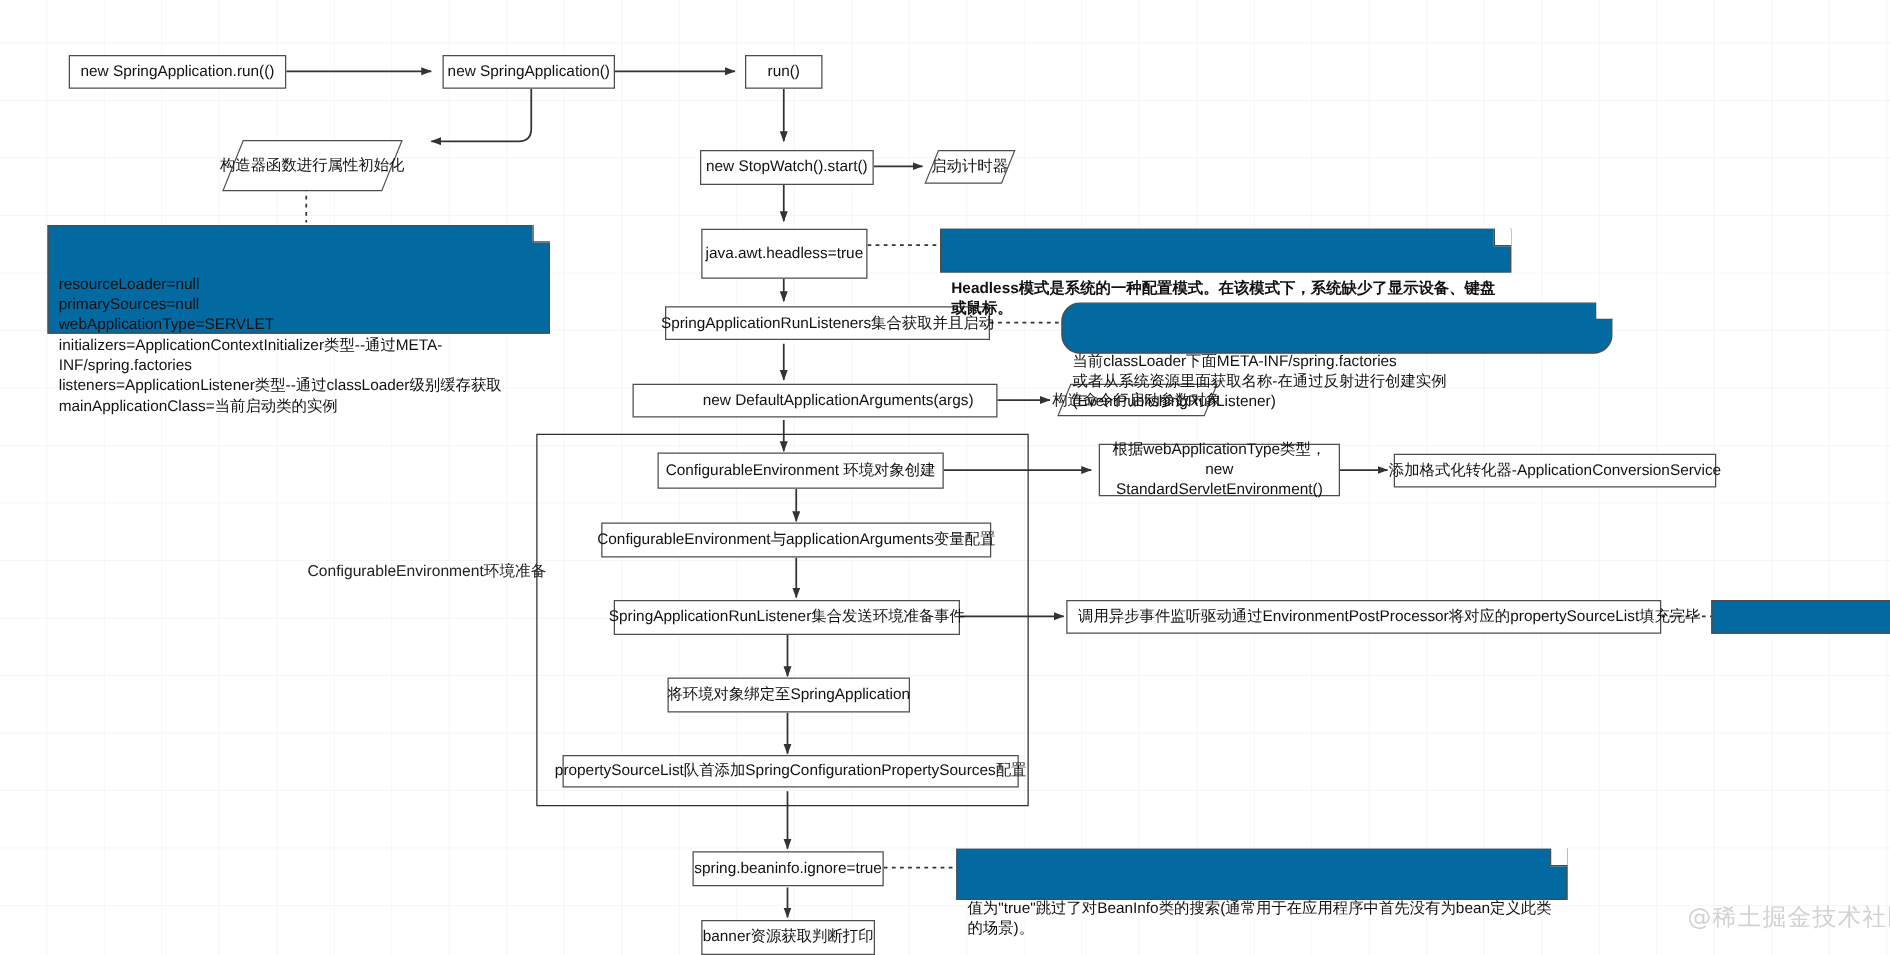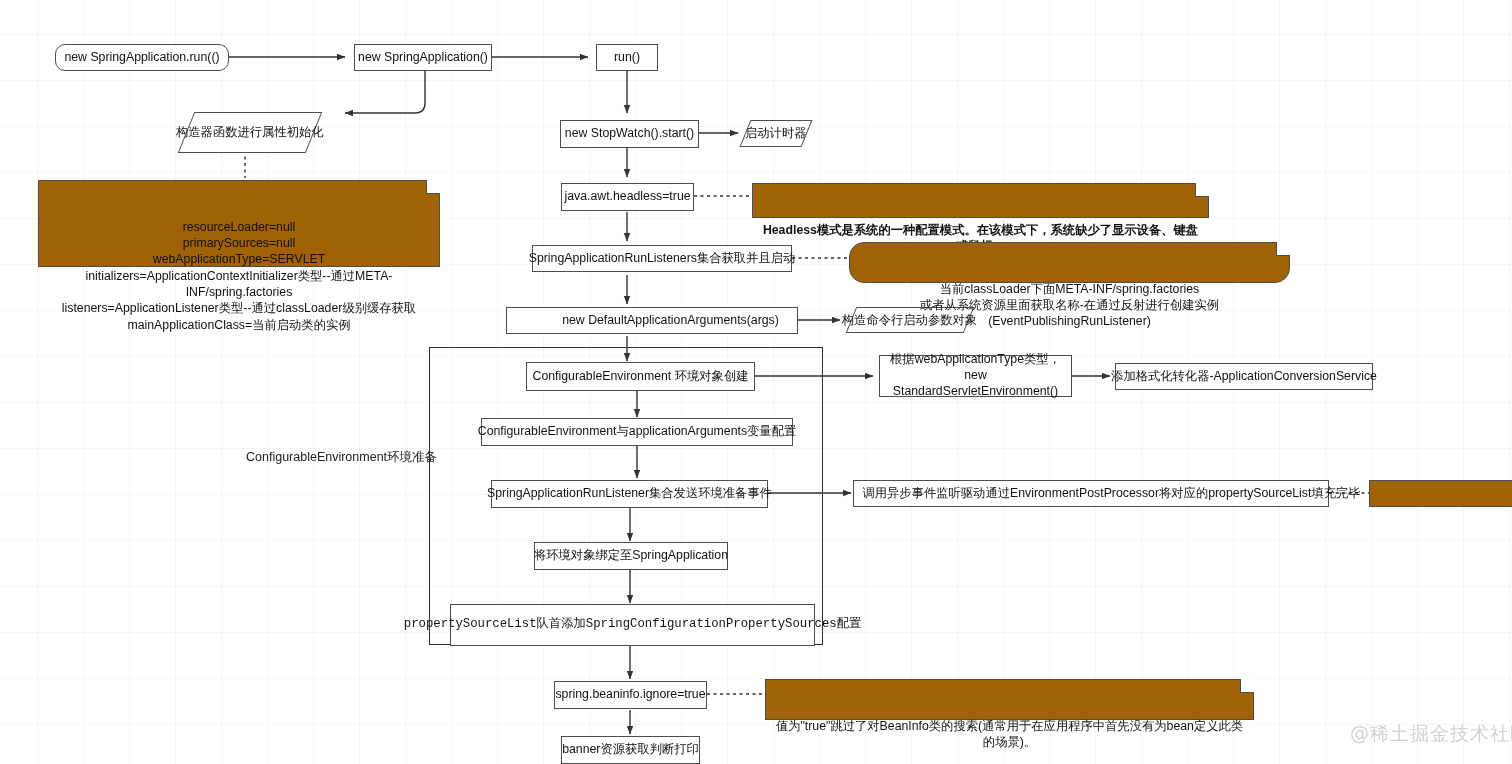--- a/index.html
+++ b/index.html
@@ -49,28 +49,28 @@
     white-space:nowrap;
     transform:skewX(-22deg);
     z-index:3;
   }
   .para > span{transform:skewX(22deg);display:block;}
 
   
   .note{
     position:absolute;
     box-sizing:border-box;
-    background:#a16207;
+    background:#0369a1;
     border:1.3px solid #4d4d4d;
     color:#111111;
     font-size:12.3px;
     line-height:1.33;
     padding:5px 8px;
     z-index:3;
-    text-align:center;
+    text-align:left;
     white-space:pre-line;
   }
   .note .fold{
     position:absolute;top:-1px;right:-1px;
     width:13px;height:13px;
     background:#ffffff;
     border-left:1.3px solid #4d4d4d;
     border-bottom:1.3px solid #4d4d4d;
     transform:none;
   }
@@ -165,43 +165,43 @@
 
     <line x1="707" y1="694" x2="765" y2="694" stroke-dasharray="3,3.5"></line>
 
     <line x1="630" y1="710" x2="630" y2="734" marker-end="url(#arw)"></line>
   </g>
 </svg>
 
 <div class="group" style="left:429px;top:347px;width:394px;height:298px;"></div>
 <div class="group-label" style="left:246px;top:449px;">ConfigurableEnvironment环境准备</div>
 
-<div class="node" style="left:55px;top:44px;width:174px;height:27px;border-radius:10px;">new SpringApplication.run(()</div>
+<div class="node" style="left:55px;top:44px;width:174px;height:27px;">new SpringApplication.run(()</div>
 
 <div class="node" style="left:354px;top:44px;width:138px;height:27px;">new SpringApplication()</div>
 
 <div class="node" style="left:596px;top:44px;width:62px;height:27px;">run()</div>
 
 <div class="node" style="left:560px;top:120px;width:139px;height:28px;">new StopWatch().start()</div>
 
-<div class="node" style="left:561px;top:183px;width:133px;height:28px;">java.awt.headless=true</div>
+<div class="node" style="left:561px;top:183px;width:133px;height:40px;">java.awt.headless=true</div>
 
 <div class="node" style="left:532px;top:245px;width:260px;height:27px;">SpringApplicationRunListeners集合获取并且启动</div>
 
 <div class="node" style="left:506px;top:307px;width:292px;height:27px;padding-left:44px;">new DefaultApplicationArguments(args)</div>
 
 <div class="node" style="left:526px;top:362px;width:229px;height:29px;">ConfigurableEnvironment 环境对象创建</div>
 
 <div class="node" style="left:481px;top:418px;width:312px;height:28px;">ConfigurableEnvironment与applicationArguments变量配置</div>
 
 <div class="node" style="left:491px;top:480px;width:277px;height:28px;">SpringApplicationRunListener集合发送环境准备事件</div>
 
 <div class="node" style="left:534px;top:542px;width:194px;height:28px;">将环境对象绑定至SpringApplication</div>
 
-<div class="node" style="left:450px;top:604px;width:365px;height:42px;font-family:Liberation Mono, monospace;">propertySourceList队首添加SpringConfigurationPropertySources配置</div>
+<div class="node" style="left:450px;top:604px;width:365px;height:26px;">propertySourceList队首添加SpringConfigurationPropertySources配置</div>
 
 <div class="node" style="left:554px;top:681px;width:153px;height:28px;">spring.beaninfo.ignore=true</div>
 
 <div class="node" style="left:561px;top:736px;width:139px;height:28px;">banner资源获取判断打印</div>
 
 <div class="node wrap" style="left:879px;top:355px;width:193px;height:42px;">根据webApplicationType类型，new StandardServletEnvironment()</div>
 
 <div class="node" style="left:1115px;top:363px;width:258px;height:27px;">添加格式化转化器-ApplicationConversionService</div>
 
 <div class="node" style="left:853px;top:480px;width:476px;height:27px;padding-left:48px;">调用异步事件监听驱动通过EnvironmentPostProcessor将对应的propertySourceList填充完毕</div>

